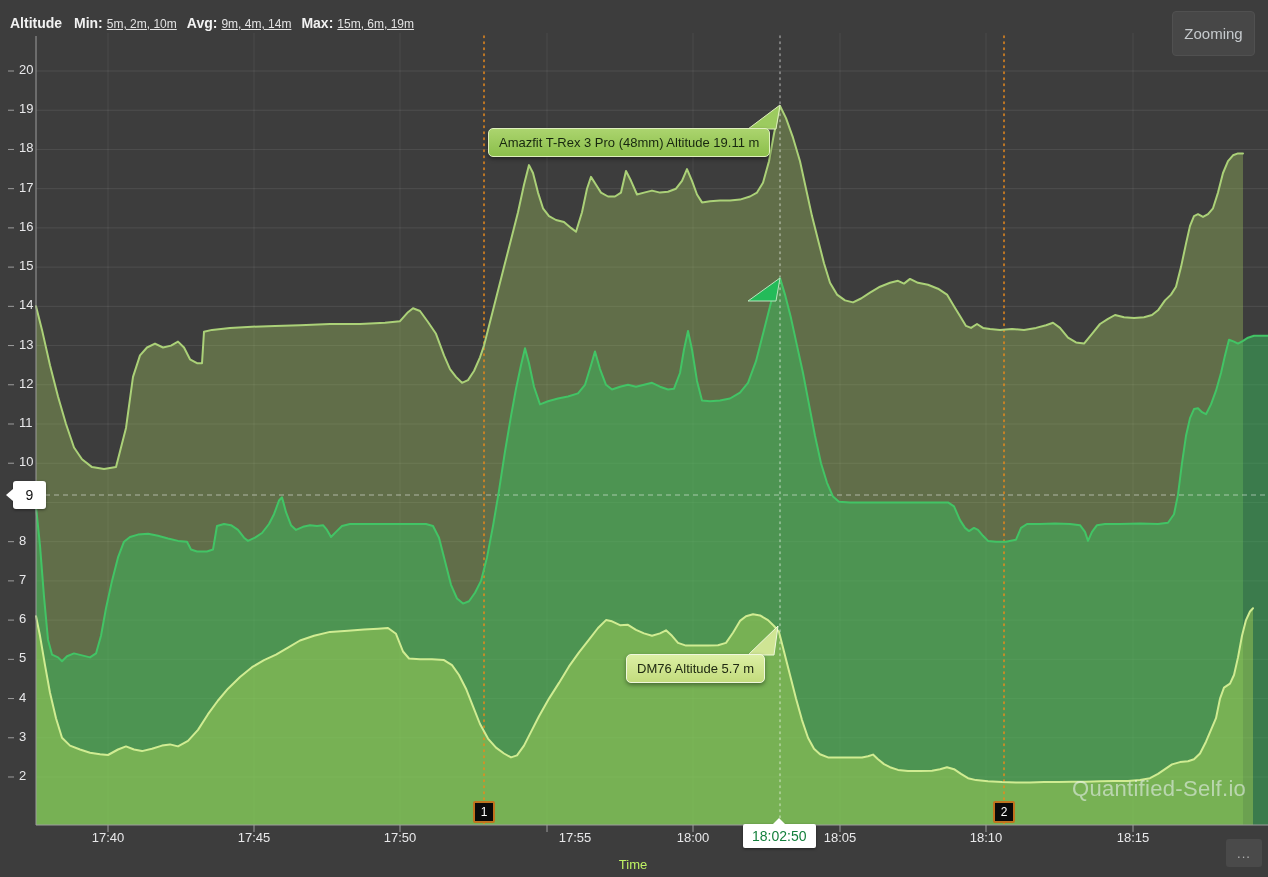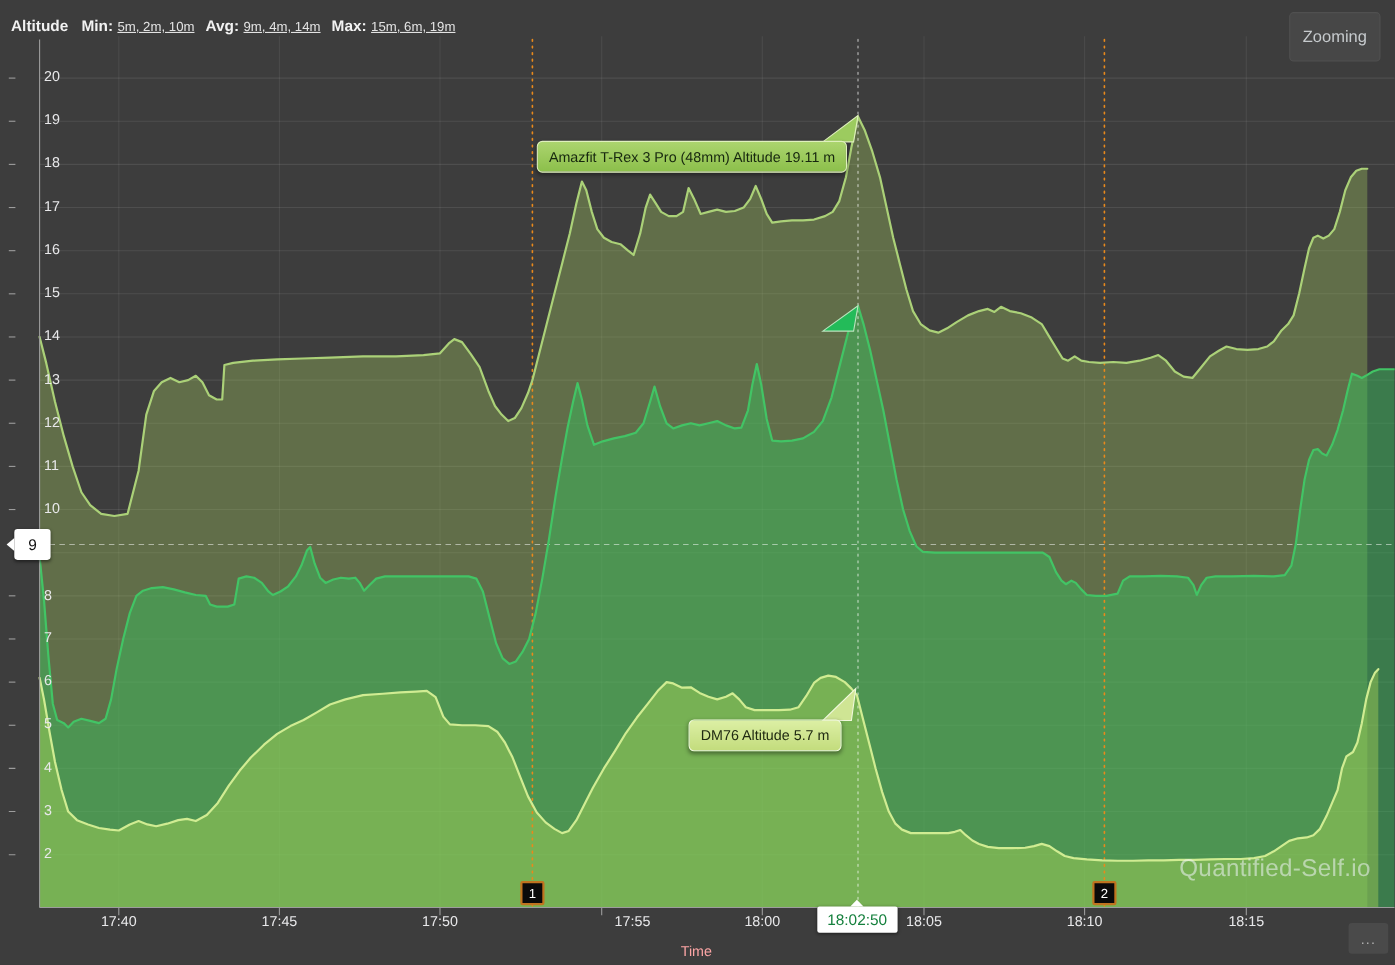--- a/index.html
+++ b/index.html
@@ -29,22 +29,22 @@
   .ymark{position:absolute;left:13px;top:481px;width:33px;height:28px;background:#fff;border-radius:3px;color:#111;
     font-size:14px;display:flex;align-items:center;justify-content:center;box-shadow:0 1px 3px rgba(0,0,0,0.45);}
   .ymark:before{content:"";position:absolute;left:-7px;top:8px;border:6px solid transparent;border-right:7px solid #fff;border-left:none;}
   .xmark{position:absolute;left:743px;top:824px;padding:4px 9px;background:#fff;border-radius:2px;color:#15803d;
     font-size:14px;white-space:nowrap;box-shadow:0 1px 3px rgba(0,0,0,0.45);}
   .xmark:before{content:"";position:absolute;left:50%;top:-6px;margin-left:-6px;border:6px solid transparent;border-bottom:6px solid #fff;border-top:none;}
   .flag{position:absolute;top:801px;width:22px;height:22px;background:#0a0a0a;border:2px solid #c0731f;border-radius:2px;
     color:#fff;font-size:12px;display:flex;align-items:center;justify-content:center;cursor:pointer;}
   .flag1{left:473px;} .flag2{left:993px;}
   .xlab{position:absolute;top:830px;transform:translateX(-50%);color:#e8e8ea;font-size:13px;white-space:nowrap;}
-  .ylab{position:absolute;left:19px;width:26px;color:#e8e8ea;font-size:13px;margin-left:21px;}
-  .xtitle{position:absolute;left:633px;top:857px;transform:translateX(-50%);color:#fca5a5;font-size:13px;}
+  .ylab{position:absolute;left:19px;width:26px;color:#e8e8ea;font-size:13px;}
+  .xtitle{position:absolute;left:633px;top:857px;transform:translateX(-50%);color:#bef264;font-size:13px;}
   .wmark{position:absolute;left:1072px;top:776px;color:rgba(240,244,248,0.55);font-size:22px;letter-spacing:0.3px;}
 </style>
 </head>
 <body>
 
 <div id="stage">
 
   <svg id="plot" width="1268" height="877">
       <line x1="36" x2="1268" y1="776.996" y2="776.996" class="grid-h"></line>
       <line x1="8" x2="14" y1="776.996" y2="776.996" class="tick"></line>

